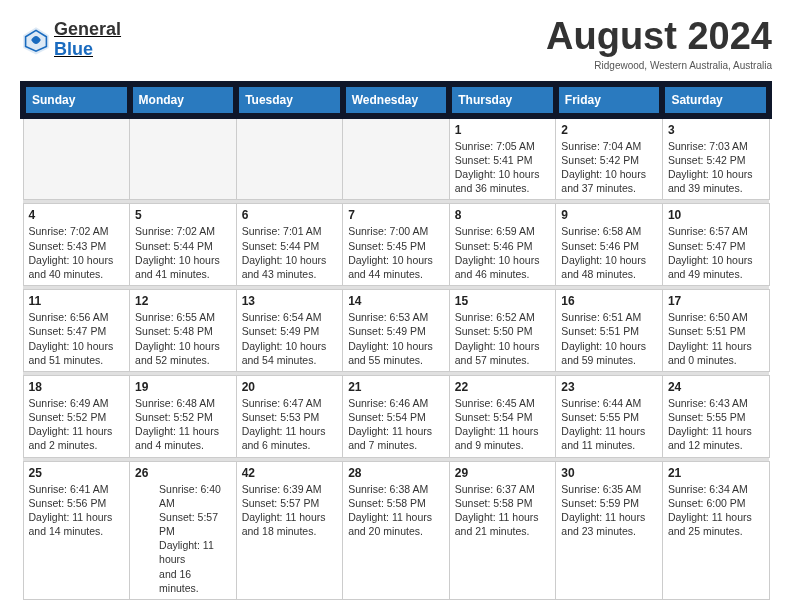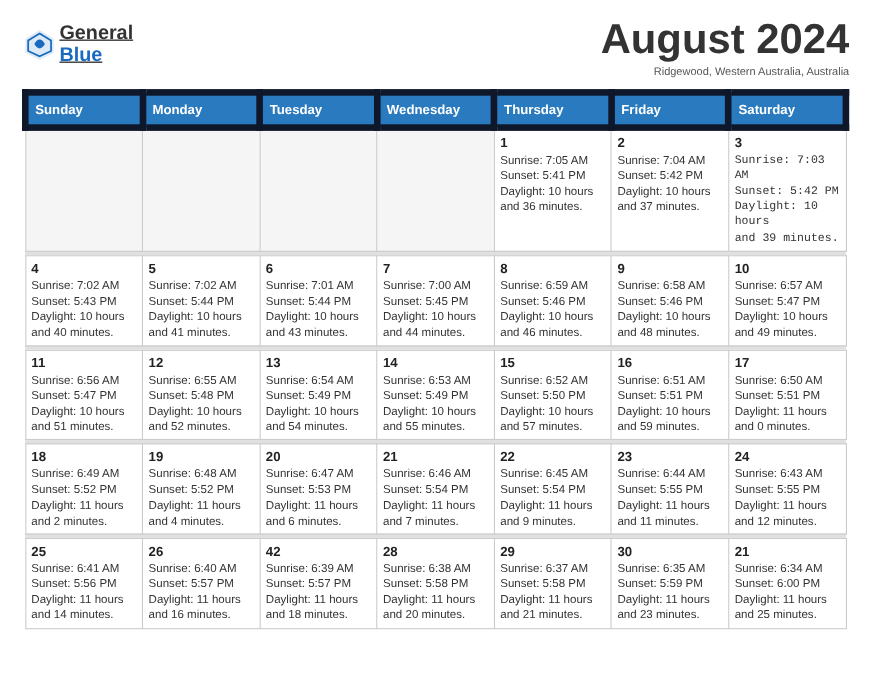--- a/index.html
+++ b/index.html
@@ -139,21 +139,21 @@
         </td>
         <td>
           <span class="day-num">2</span>
           <div class="day-info" style="white-space: pre-line;">Sunrise: 7:04 AM
 Sunset: 5:42 PM
 Daylight: 10 hours
 and 37 minutes.</div>
         </td>
         <td>
           <span class="day-num">3</span>
-          <div class="day-info" style="white-space: pre-line; font-family: Liberation Mono, monospace;">Sunrise: 7:03 AM
+          <div class="day-info" style="white-space: pre-line;">Sunrise: 7:03 AM
 Sunset: 5:42 PM
 Daylight: 10 hours
 and 39 minutes.</div>
         </td>
       </tr>
       <tr>
         <td colspan="7" style="height: 4px; background: rgb(224, 224, 224); padding: 0px; border: none;"></td>
       </tr>
       <tr>
         <td>
@@ -320,21 +320,21 @@
       <tr>
         <td>
           <span class="day-num">25</span>
           <div class="day-info" style="white-space: pre-line;">Sunrise: 6:41 AM
 Sunset: 5:56 PM
 Daylight: 11 hours
 and 14 minutes.</div>
         </td>
         <td>
           <span class="day-num">26</span>
-          <div class="day-info" style="white-space: pre-line;">Sunrise: 6:40 AM
+          <div class="day-info" style="white-space: pre-line; margin-left: 24px;">Sunrise: 6:40 AM
 Sunset: 5:57 PM
 Daylight: 11 hours
 and 16 minutes.</div>
         </td>
         <td>
           <span class="day-num">42</span>
           <div class="day-info" style="white-space: pre-line;">Sunrise: 6:39 AM
 Sunset: 5:57 PM
 Daylight: 11 hours
 and 18 minutes.</div>

